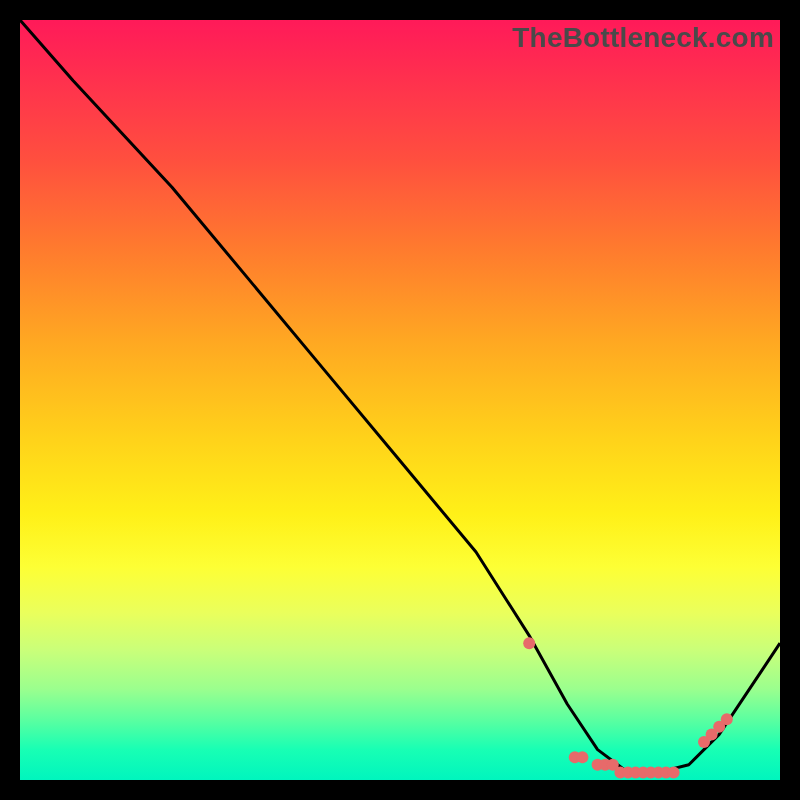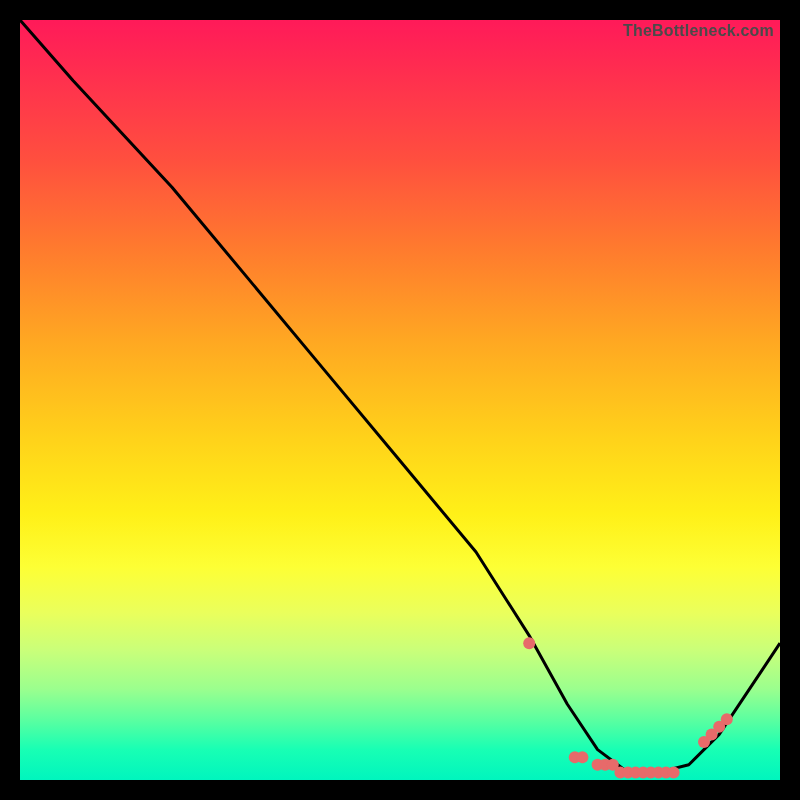--- a/index.html
+++ b/index.html
@@ -42,21 +42,21 @@
       #5cffa0 92%,
       #18ffb4 96%,
       #00f5be 100%
     );
   }
   .watermark {
     position: absolute;
     top: 2px;
     right: 6px;
     color: #4a4a4a;
-    font-size: 16px;
+    font-size: 28px;
     font-weight: 600;
     letter-spacing: 0.2px;
     user-select: none;
   }
   svg.curve {
     position: absolute;
     left: 0;
     top: 0;
     width: 760px;
     height: 760px;

